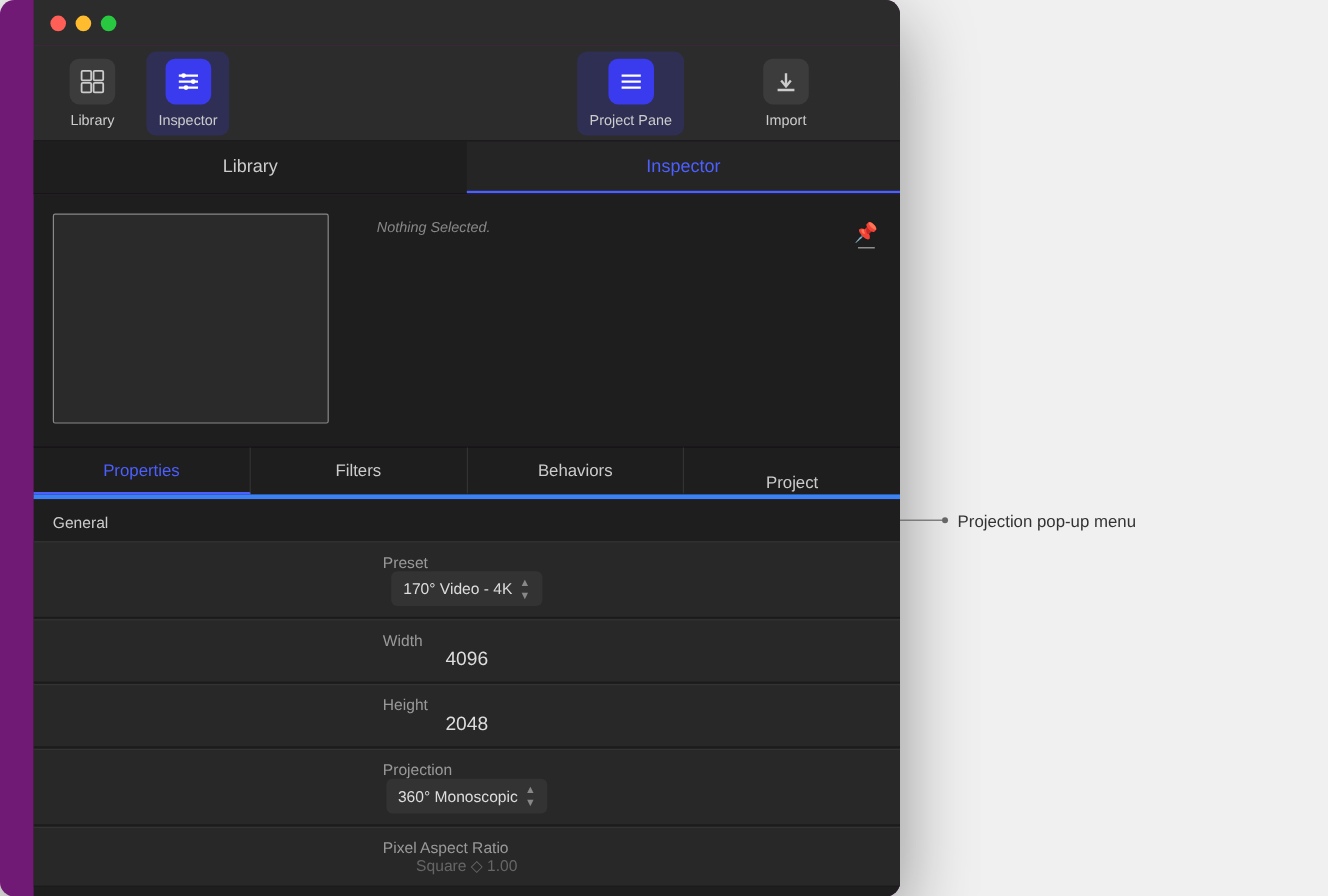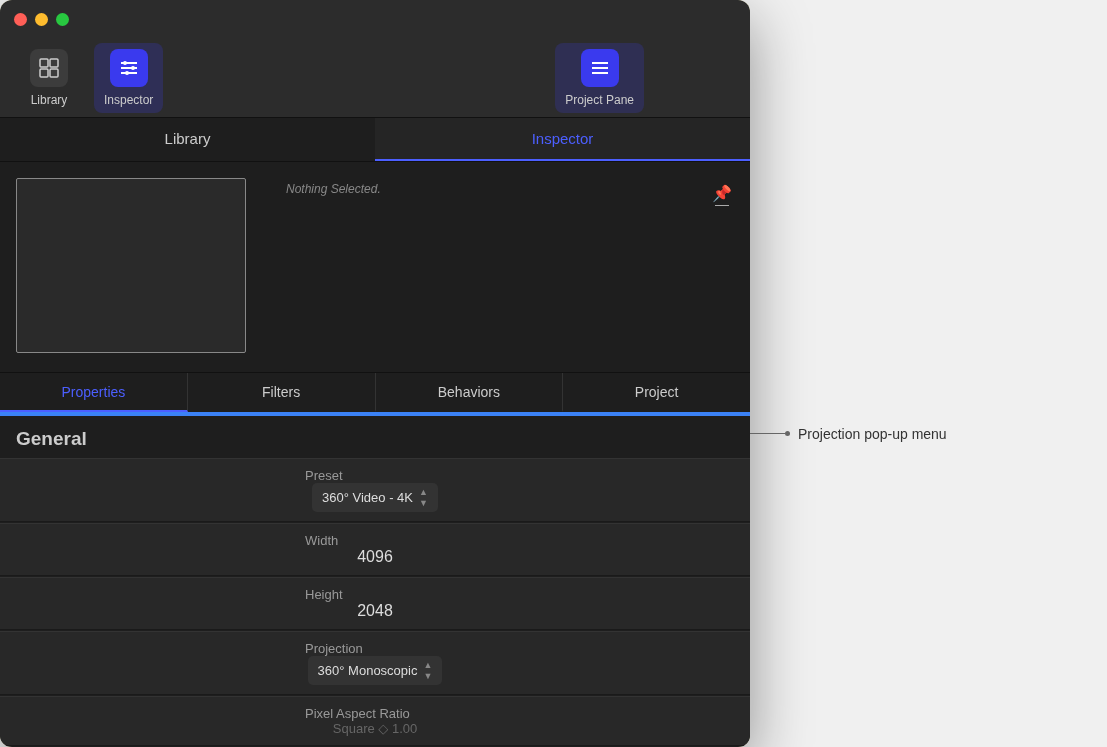--- a/index.html
+++ b/index.html
@@ -200,38 +200,39 @@
       font-size: 14px;
       font-weight: 500;
       color: #ccc;
       cursor: pointer;
       border-bottom: 2px solid transparent;
       border-right: 1px solid #333;
     }
 
     .sub-tab:last-child {
       border-right: none;
+      align-items: flex-end;
     }
 
     .sub-tab.active {
       color: #4c5fff;
       border-bottom: 2px solid #4c5fff;
     }
 
     
     .properties-panel {
       flex: 1;
       overflow-y: auto;
       background: #1e1e1e;
     }
 
     .section-header {
       padding: 12px 16px 8px 16px;
-      font-size: 19px;
-      font-weight: 700;
+      font-size: 13px;
+      font-weight: 400;
       color: #ccc;
     }
 
     .prop-row {
       display: flex;
       align-items: center;
       padding: 9px 16px;
       background: #282828;
       border-bottom: 1px solid #1a1a1a;
       border-top: 1px solid #333;
@@ -288,25 +289,26 @@
     .main-layout {
       display: flex;
       height: 747px;
     }
 
     .left-panel {
       width: 750px;
       height: 747px;
       display: flex;
       flex-direction: column;
-      background: #fef9c3;
+      background: #701a75;
       border-radius: 12px;
       overflow: hidden;
       box-shadow: 0 20px 60px rgba(0,0,0,0.4);
       flex-shrink: 0;
+      padding-left: 28px;
     }
 
     .right-annotation {
       flex: 1;
       display: flex;
       align-items: center;
       padding-left: 36px;
       position: relative;
     }
 
@@ -391,20 +393,30 @@
             <line x1="3" y1="6" x2="19" y2="6" stroke="white" stroke-width="2"></line>
             <line x1="3" y1="11" x2="19" y2="11" stroke="white" stroke-width="2"></line>
             <line x1="3" y1="16" x2="19" y2="16" stroke="white" stroke-width="2"></line>
           </svg>
         </div>
         <span class="toolbar-btn-label">Project Pane</span>
       </div>
 
       <div style="width:24px;"></div>
 
+      <div class="toolbar-btn">
+        <div class="toolbar-btn-icon">
+          <svg width="22" height="22" viewBox="0 0 22 22" fill="none">
+            <line x1="11" y1="4" x2="11" y2="14" stroke="#ccc" stroke-width="2"></line>
+            <polyline points="7,10 11,15 15,10" stroke="#ccc" stroke-width="2" fill="none"></polyline>
+            <line x1="4" y1="18" x2="18" y2="18" stroke="#ccc" stroke-width="2"></line>
+          </svg>
+        </div>
+        <span class="toolbar-btn-label">Import</span>
+      </div>
 
       <div style="width:30px;"></div>
     </div>
 
     <div class="tab-bar">
       <div class="tab inactive">
         <span>Library</span>
       </div>
       <div class="tab active">
         <span>Inspector</span>
@@ -438,21 +450,21 @@
         <span>Project</span>
       </div>
     </div>
 
     <div class="properties-panel">
       <div class="section-header">General</div>
 
       <div class="prop-row">
         <span class="prop-label">Preset</span>
         <div class="prop-select">
-          <span class="prop-select-text">360° Video - 4K</span>
+          <span class="prop-select-text">170° Video - 4K</span>
           <div class="chevron-updown">
             <span>▲</span>
             <span>▼</span>
           </div>
         </div>
       </div>
 
       <div class="prop-row">
         <span class="prop-label">Width</span>
         <span class="prop-value">4096</span>

